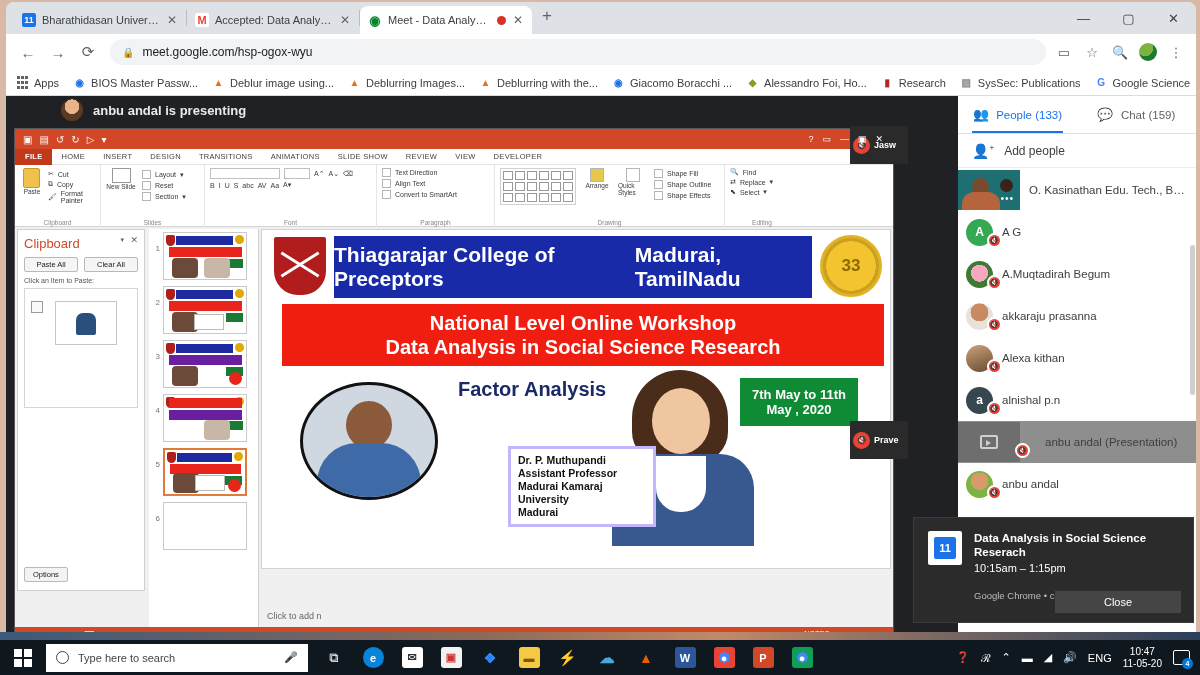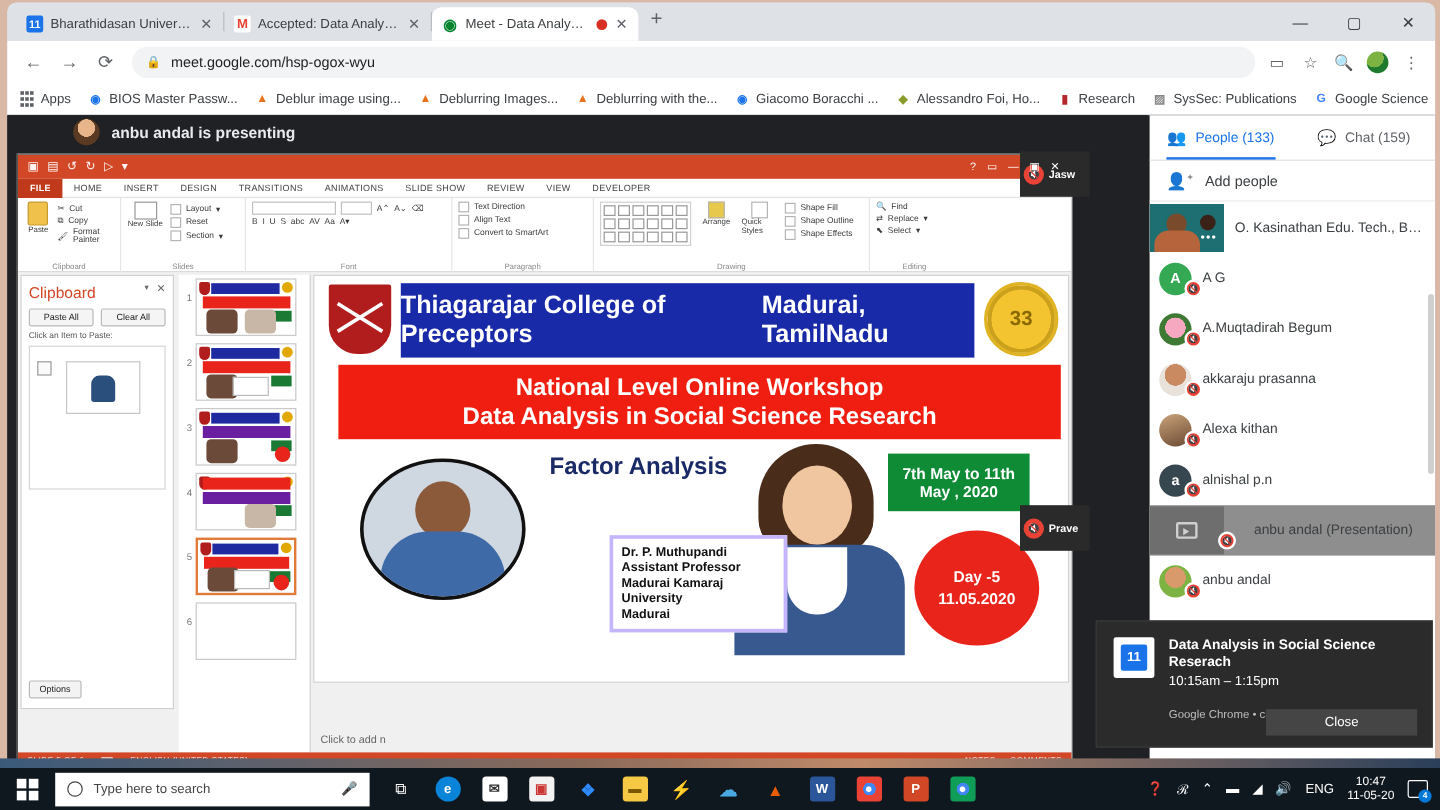--- a/index.html
+++ b/index.html
@@ -669,24 +669,20 @@
                   <div>Dr. P. Muthupandi</div>
                   <div>Assistant Professor</div>
                   <div>Madurai Kamaraj</div>
                   <div>University</div>
                   <div>Madurai</div>
                 </div>
                 <div class="s-green">
                   <span>7th May to 11th</span>
                   <span>May , 2020</span>
                 </div>
-                <div class="s-circ">
-                  <span>Day -5</span>
-                  <span>11.05.2020</span>
-                </div>
               </div>
             </div>
             <div class="notes">Click to add n</div>
           </div>
 
           <div class="pp-status">
             <span>SLIDE 5 OF 6</span>
             <span>⌨</span>
             <span>ENGLISH (UNITED STATES)</span>
             <span class="pp-status-right">

